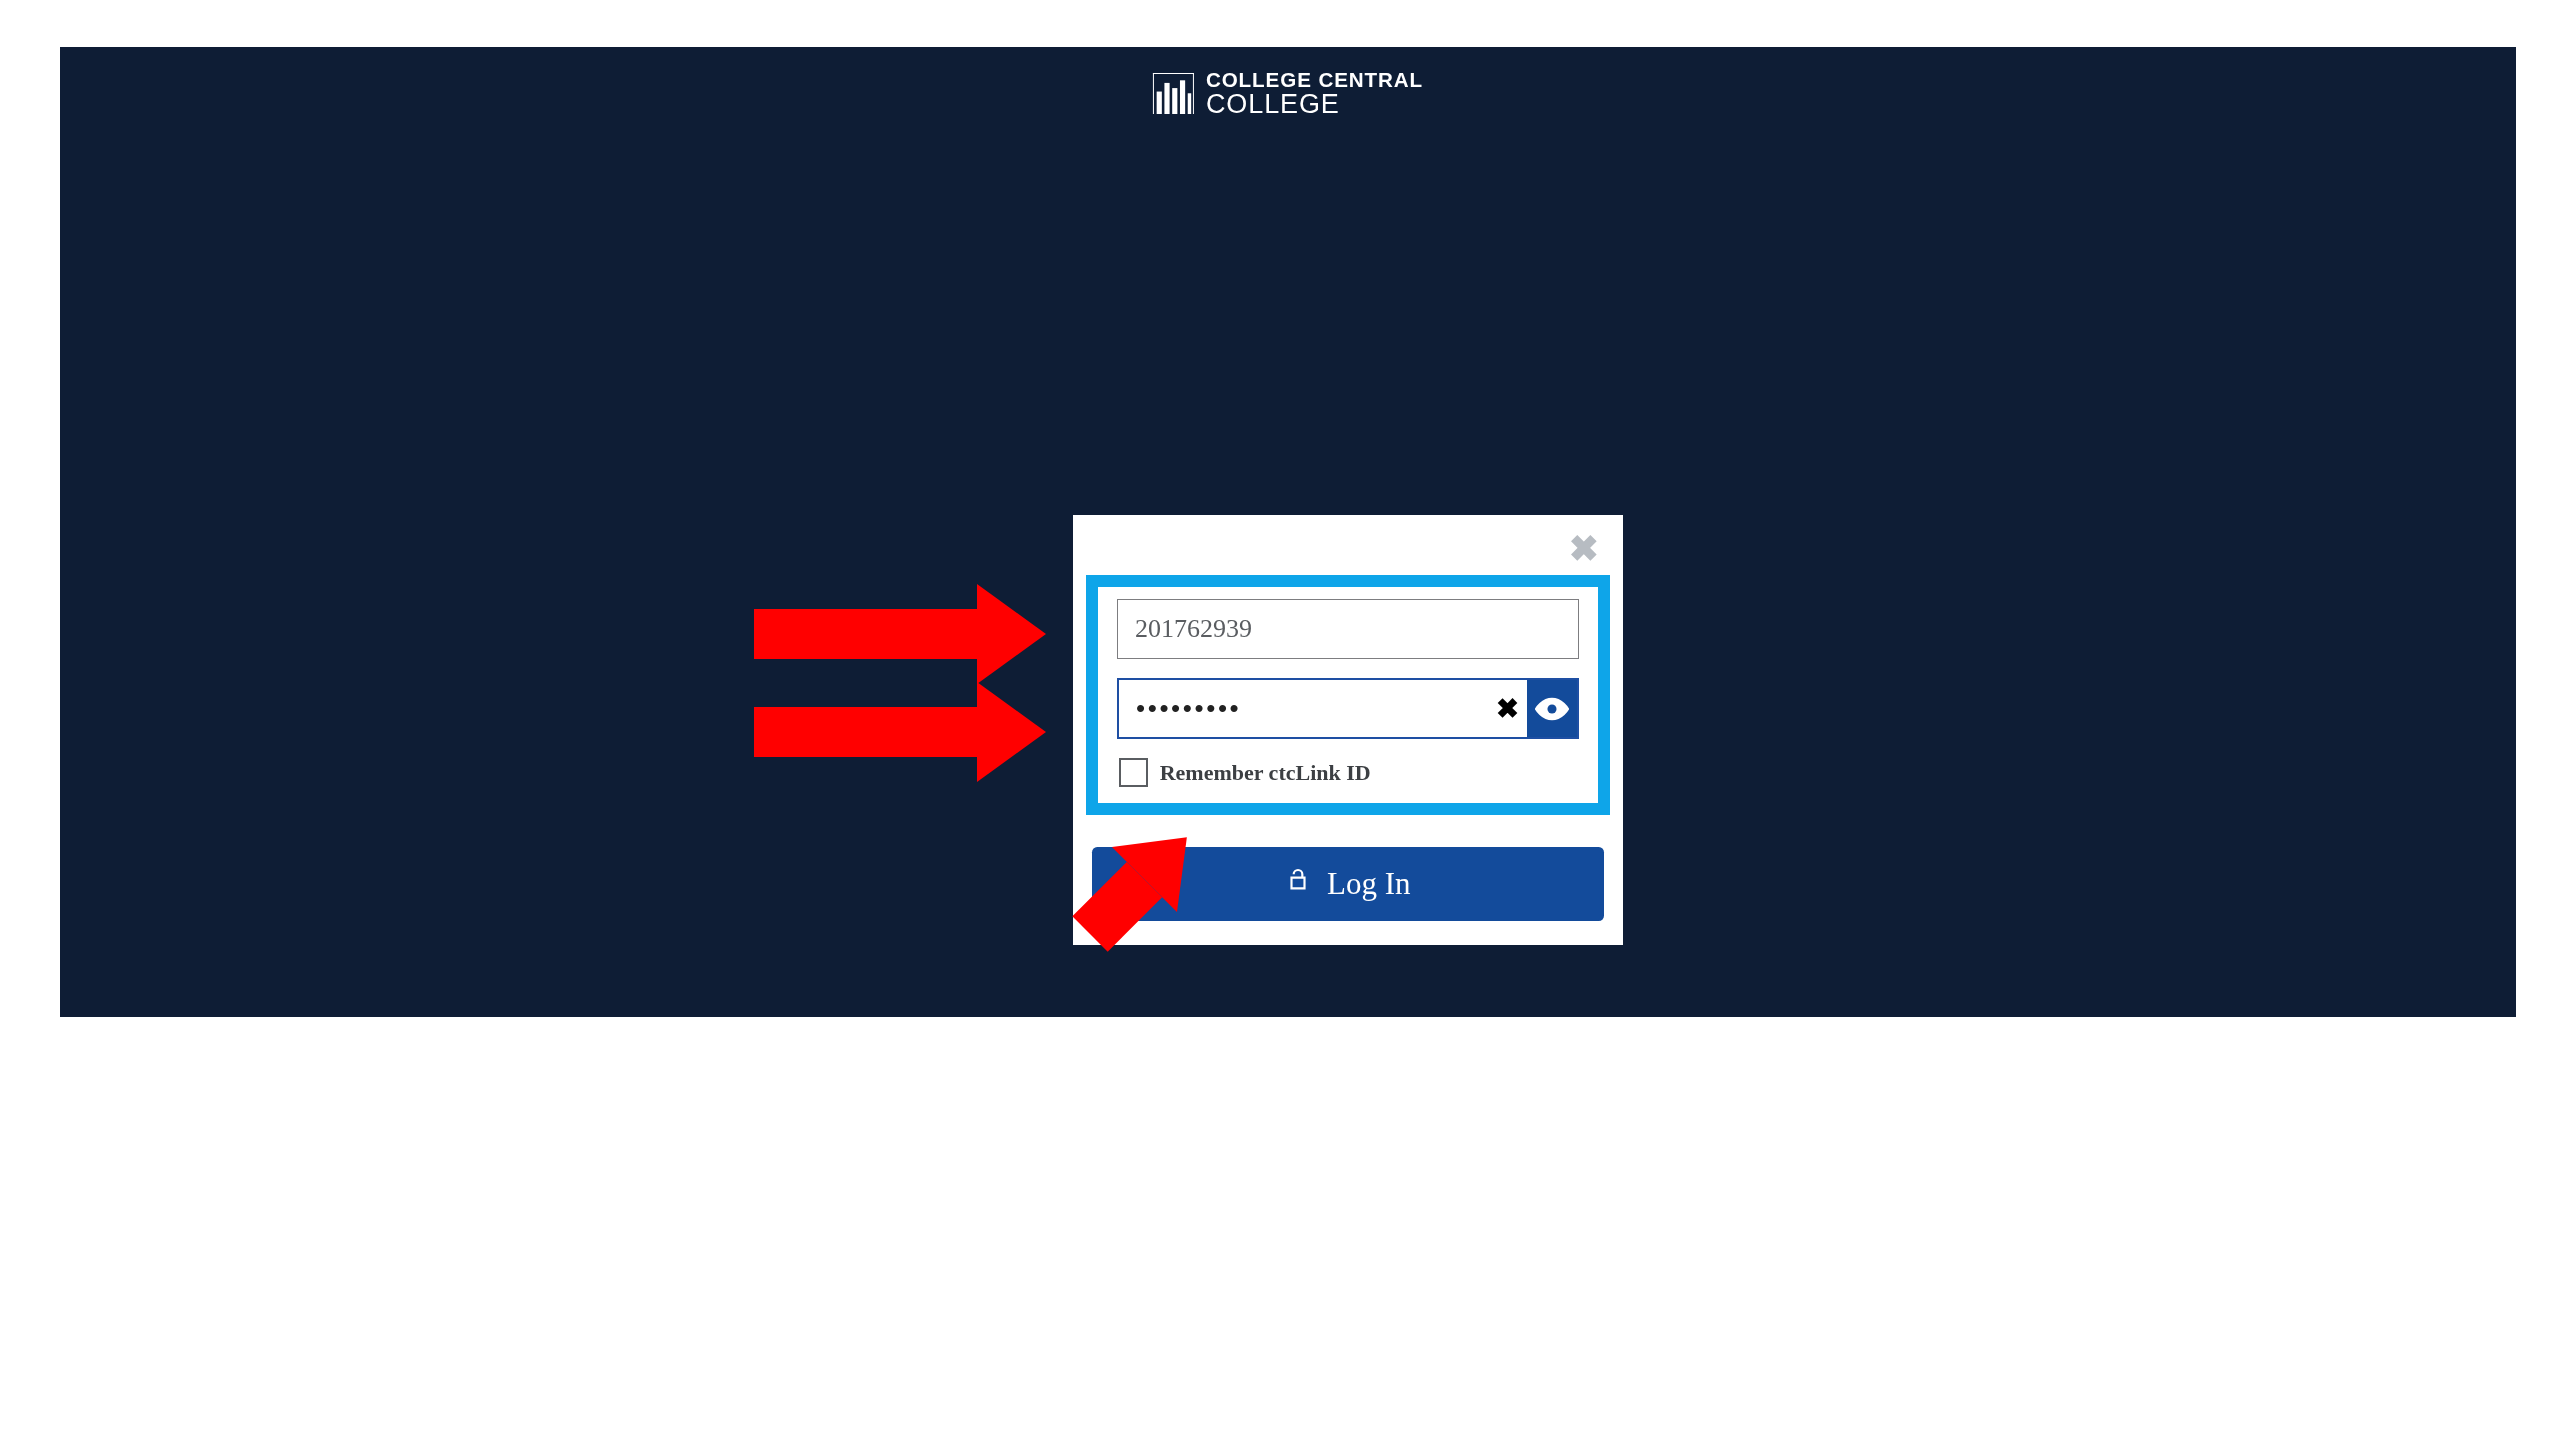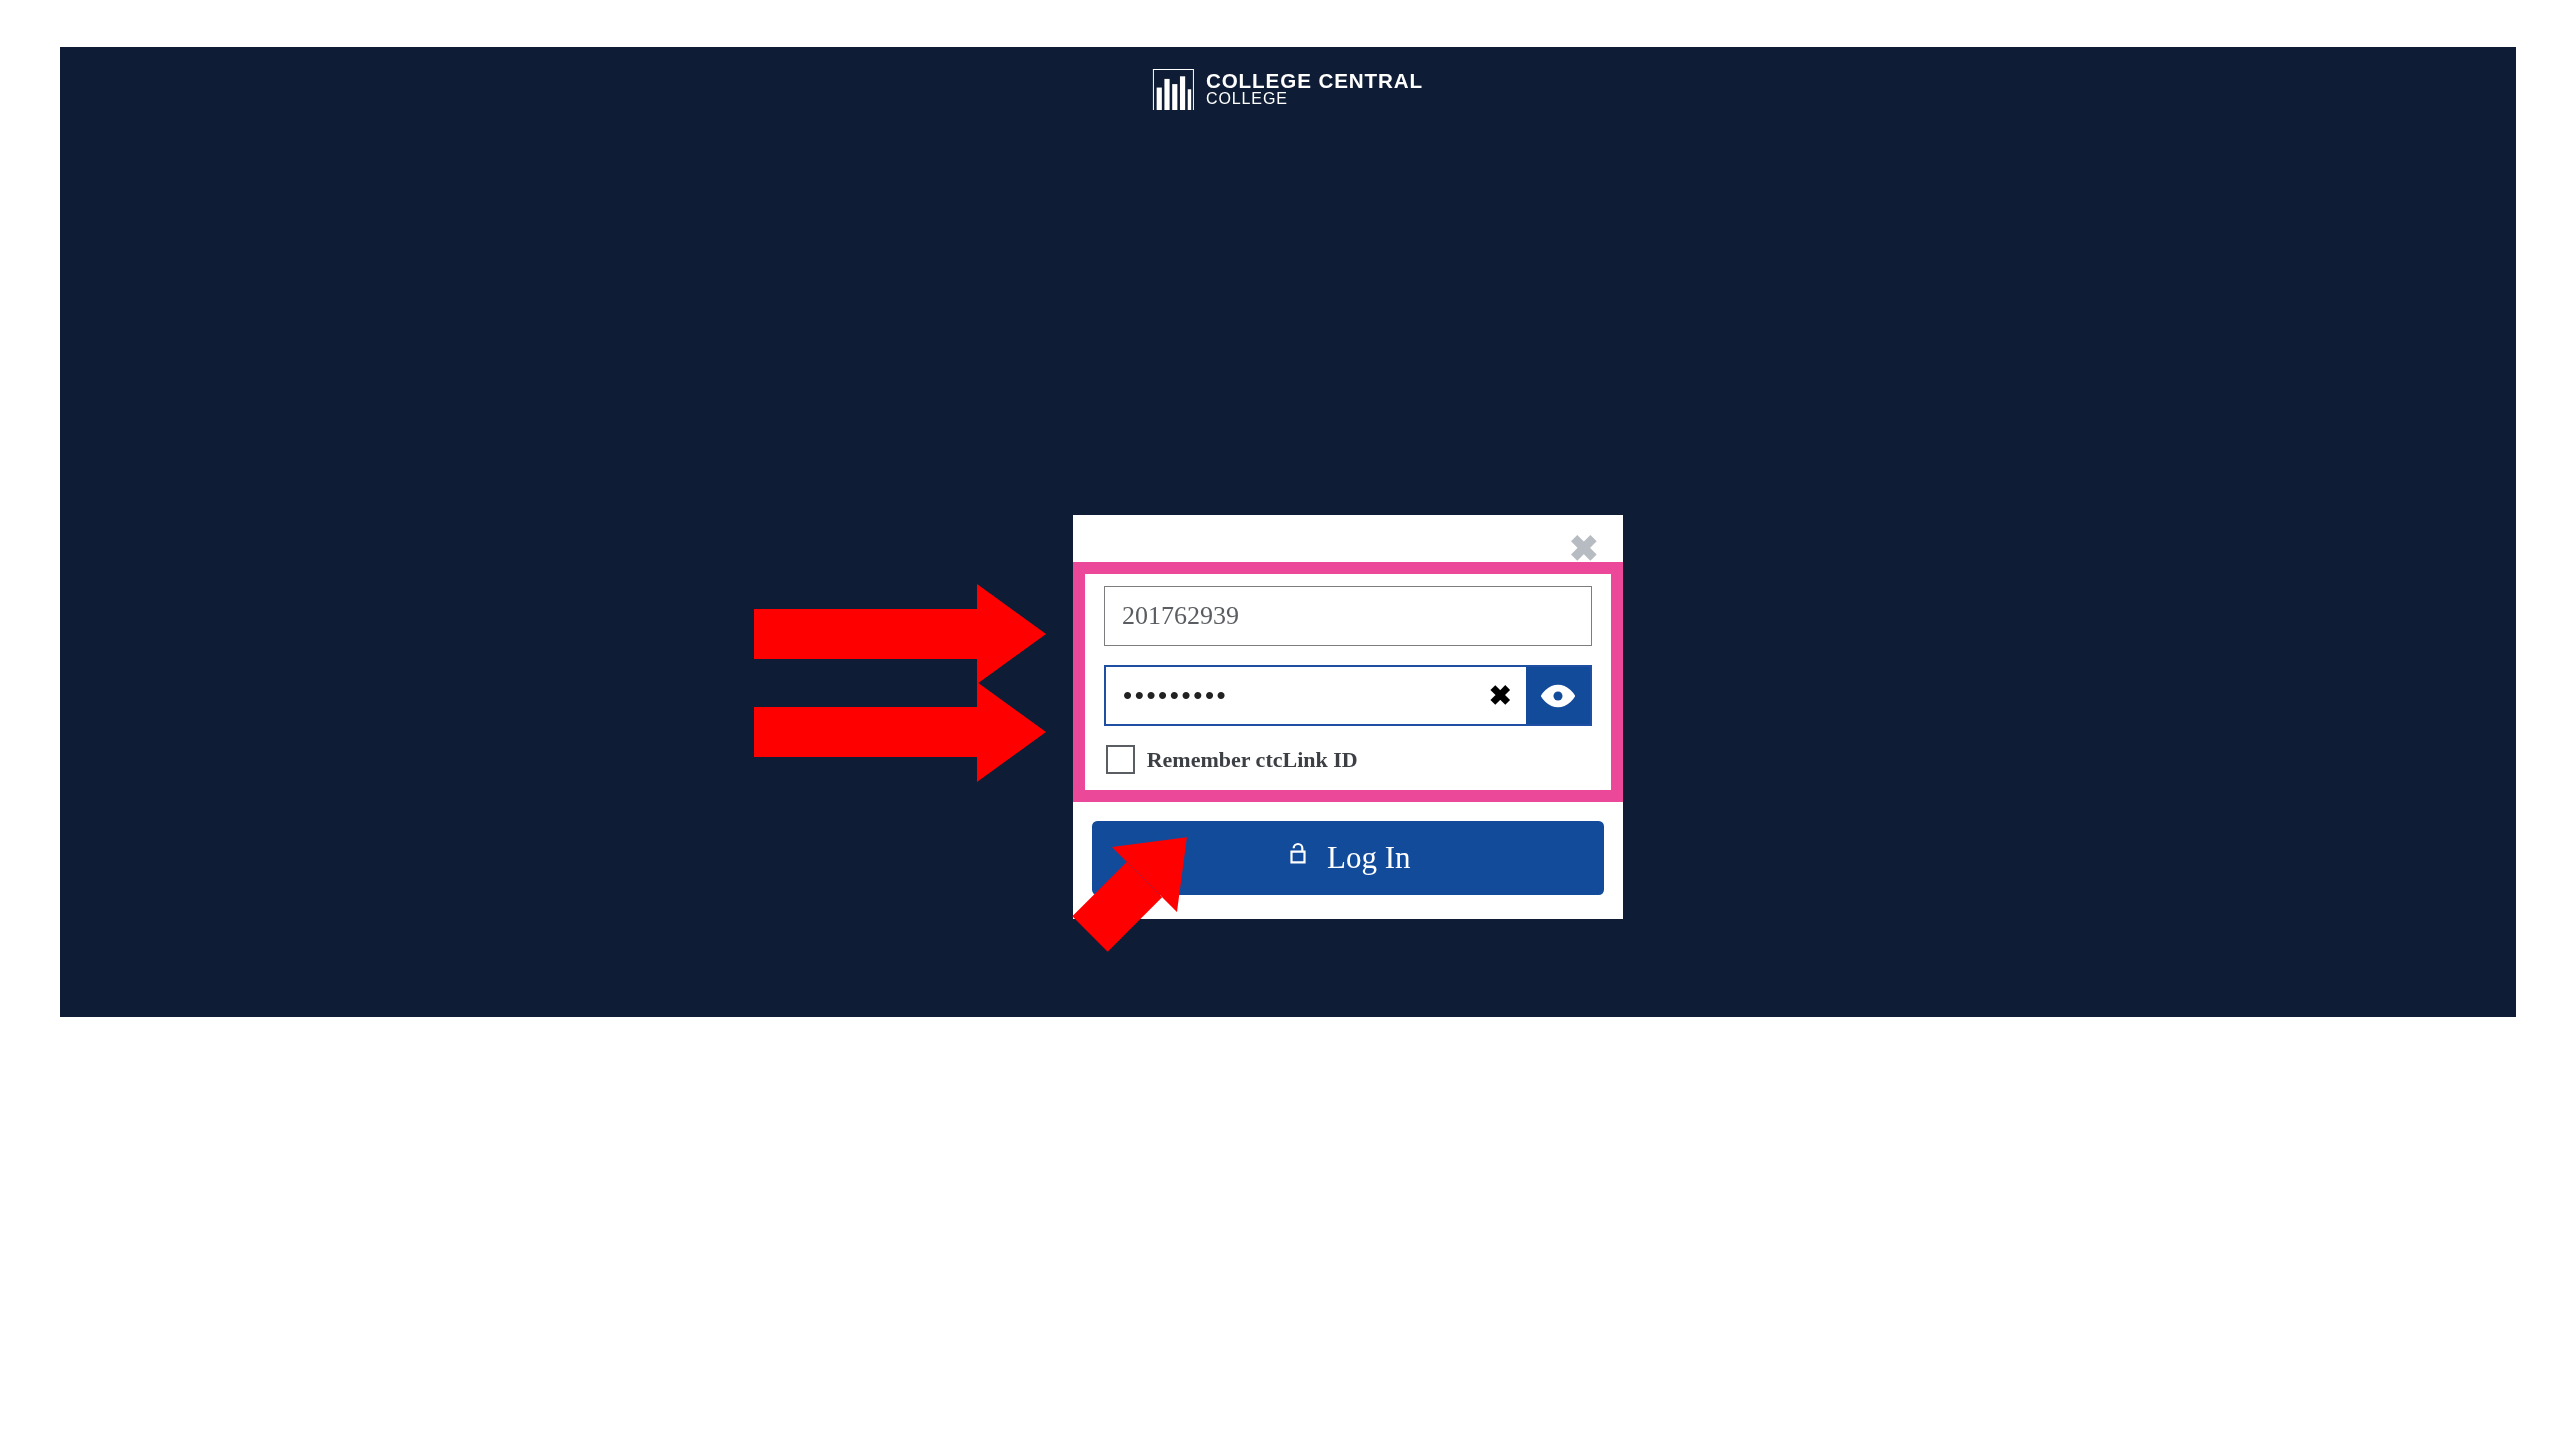--- a/index.html
+++ b/index.html
@@ -36,21 +36,21 @@
     border-bottom: none;
     position: relative;
     display:flex;
     align-items:flex-end;
     justify-content:center;
     overflow:hidden;
   }
   .logo-mark svg { display:block; }
   .logo-text { line-height: 1.05; font-family: Arial, Helvetica, sans-serif; }
   .logo-line1 { font-size: 20.6px; font-weight: 700; letter-spacing: 0.9px; }
-  .logo-line2 { font-size: 16px; font-weight: 400; letter-spacing: 0.9px; }
+  .logo-line2 { font-size: 27px; font-weight: 400; letter-spacing: 0.9px; }
 
   .login-card {
     position: absolute;
     left: 1013px;
     top: 468px;
     width: 550px;
     background: #ffffff;
     padding: 0;
   }
   .card-top {
@@ -62,23 +62,23 @@
     position: absolute;
     top: 15.5px;
     right: 24px;
     font-size: 36px;
     color: #b7bcc2;
     font-family: Arial, sans-serif;
     font-weight: 900;
     line-height: 1;
   }
   .red-box {
-    border: 12px solid #ec4899;
+    border: 12px solid #0ea5e9;
     padding: 12px 19px 15.5px 19px;
-    margin: 0;
+    margin: 13px;
   }
   .field-id {
     width: 100%;
     height: 60px;
     border: 1.7px solid #7d7d80;
     background: #fff;
     font-size: 26px;
     color: #5a5d61;
     padding: 0 17px;
     font-family: Georgia, serif;

